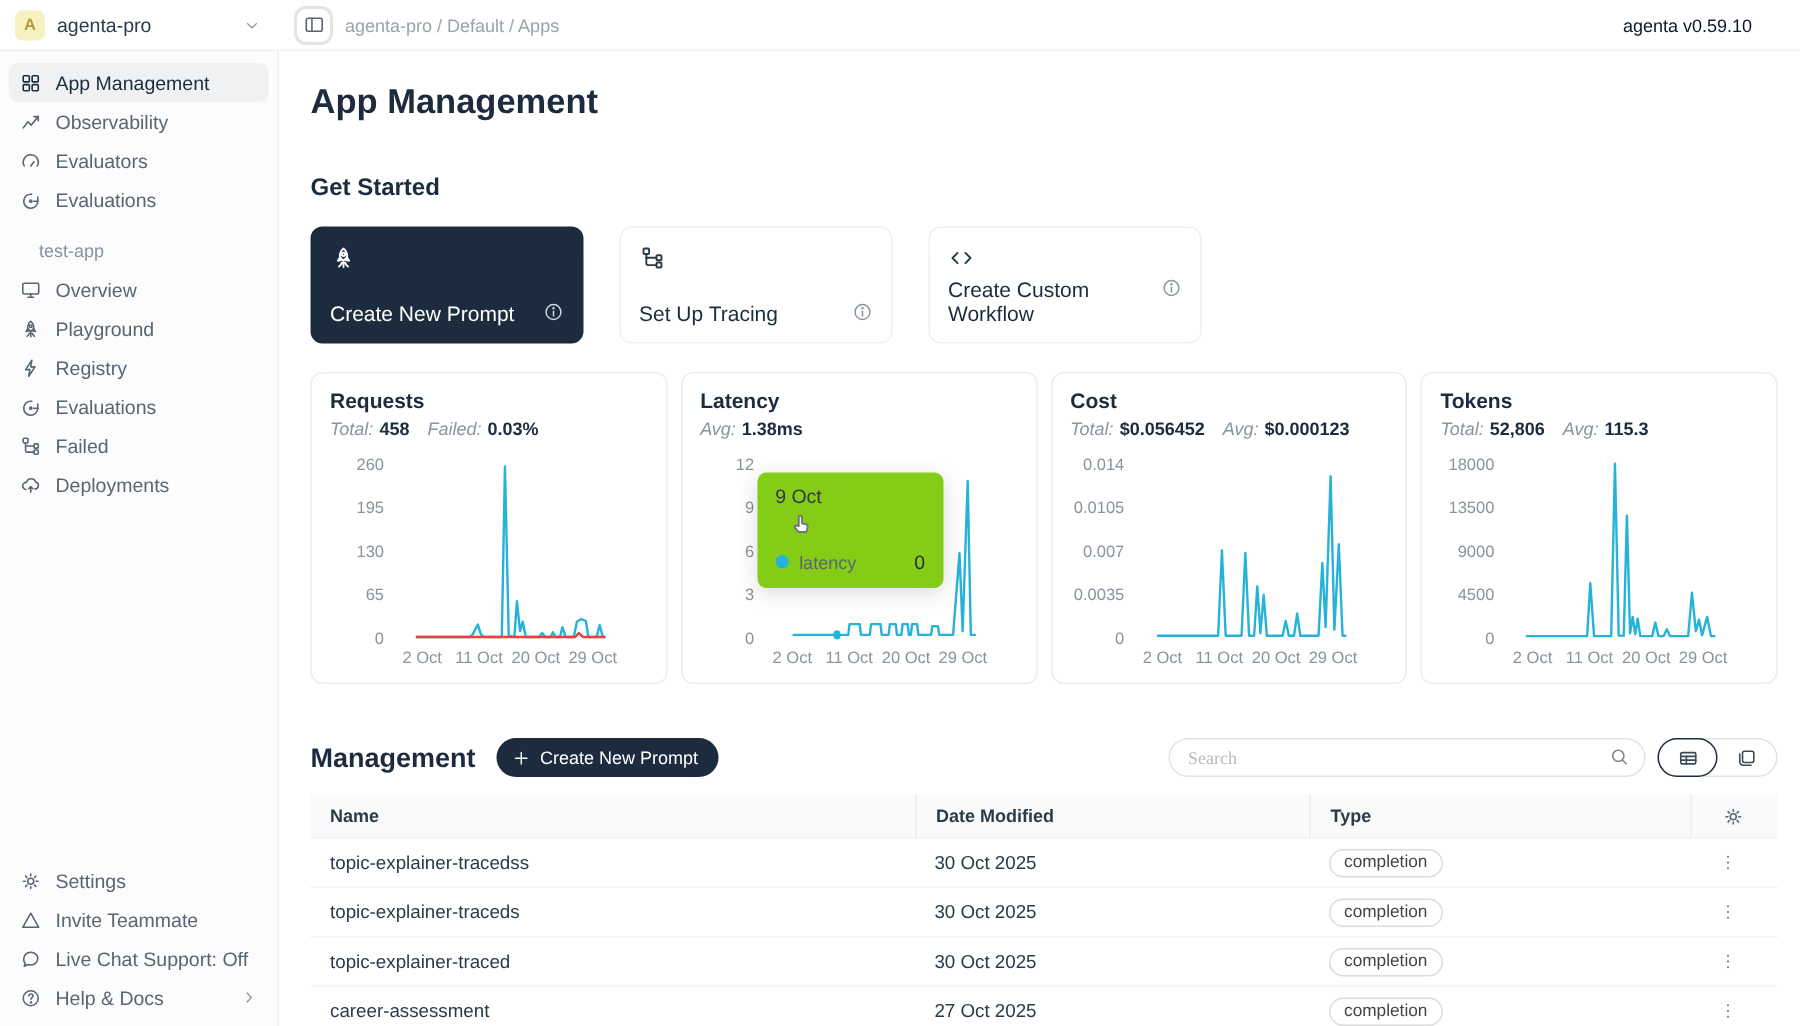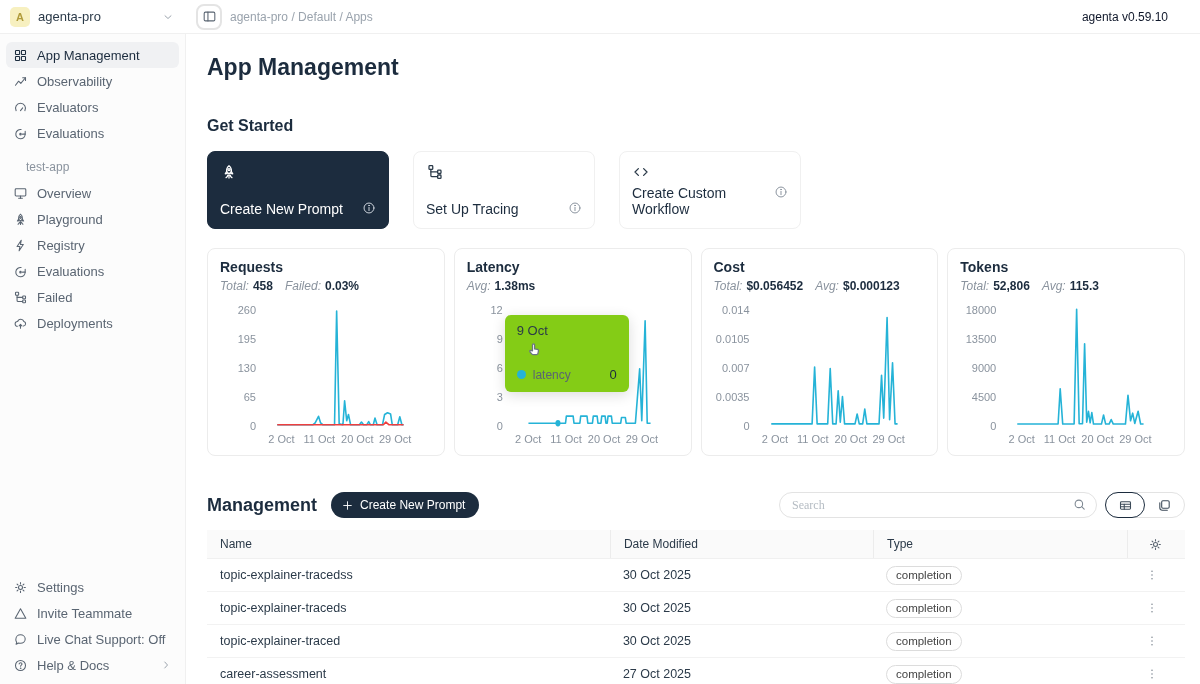--- a/index.html
+++ b/index.html
@@ -79,21 +79,21 @@
   .search-wrap input { width:100%; height:26px; border:1px solid #e3e3e3; border-radius:13px; padding:0 32px 0 12px; font-size:12px; font-family:Liberation Serif, serif; color:#333; outline:none; background:#fff; }
   .search-wrap input::placeholder { color:#b5bcc3; }
   .search-wrap .icon { position:absolute; right:10px; top:5px; width:15px; height:15px; color:#7d8791; }
   .view-toggle { display:flex; border:1px solid #e3e3e3; border-radius:13px; height:26px; background:#fff; }
   .seg { width:40px; display:flex; align-items:center; justify-content:center; color:#3c4a58; cursor:pointer; }
   .seg .icon { width:15px; height:15px; }
   .seg.active { border:1.5px solid #1c2c3e; border-radius:13px; margin:-1px; height:26px; background:#fff; }
 
   
   .table { margin-top:12px; }
-  .thead { display:flex; align-items:stretch; background:#fafafa; height:29px; font-size:12px; font-weight:400; color:#2b3a49; border-bottom:1px solid #f0f0f0; }
+  .thead { display:flex; align-items:stretch; background:#fafafa; height:29px; font-size:12px; font-weight:700; color:#2b3a49; border-bottom:1px solid #f0f0f0; }
   .th { display:flex; align-items:center; padding-left:13px; }
   .th + .th { border-left:1px solid #ececec; }
   .col-name { width:41.2%; flex:none; }
   .col-date { width:26.9%; flex:none; }
   .col-type { width:26%; flex:none; }
   .col-actions { flex:1; justify-content:flex-end; padding-right:22px; }
   .col-actions .icon { width:15px; height:15px; color:#5a6572; }
   .trow { display:flex; align-items:center; height:33px; border-bottom:1px solid #f2f2f2; font-size:12.5px; color:#2b3a49; cursor:pointer; }
   .td { padding-left:13px; }
   .badge { display:inline-block; border:1px solid #dcdcdc; border-radius:10px; padding:2.5px 9px; font-size:11.5px; color:#444; background:#fff; }

